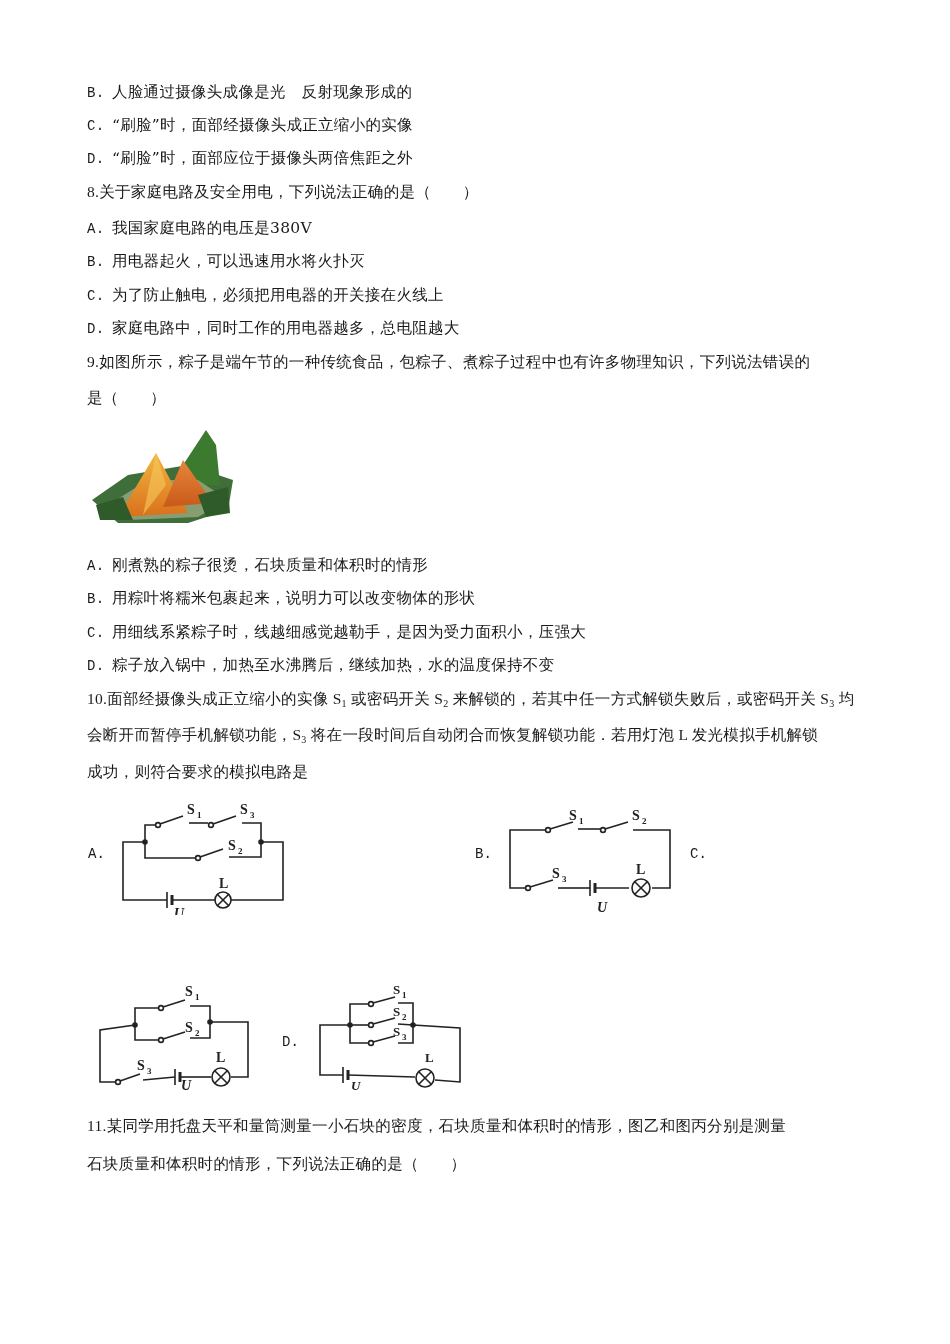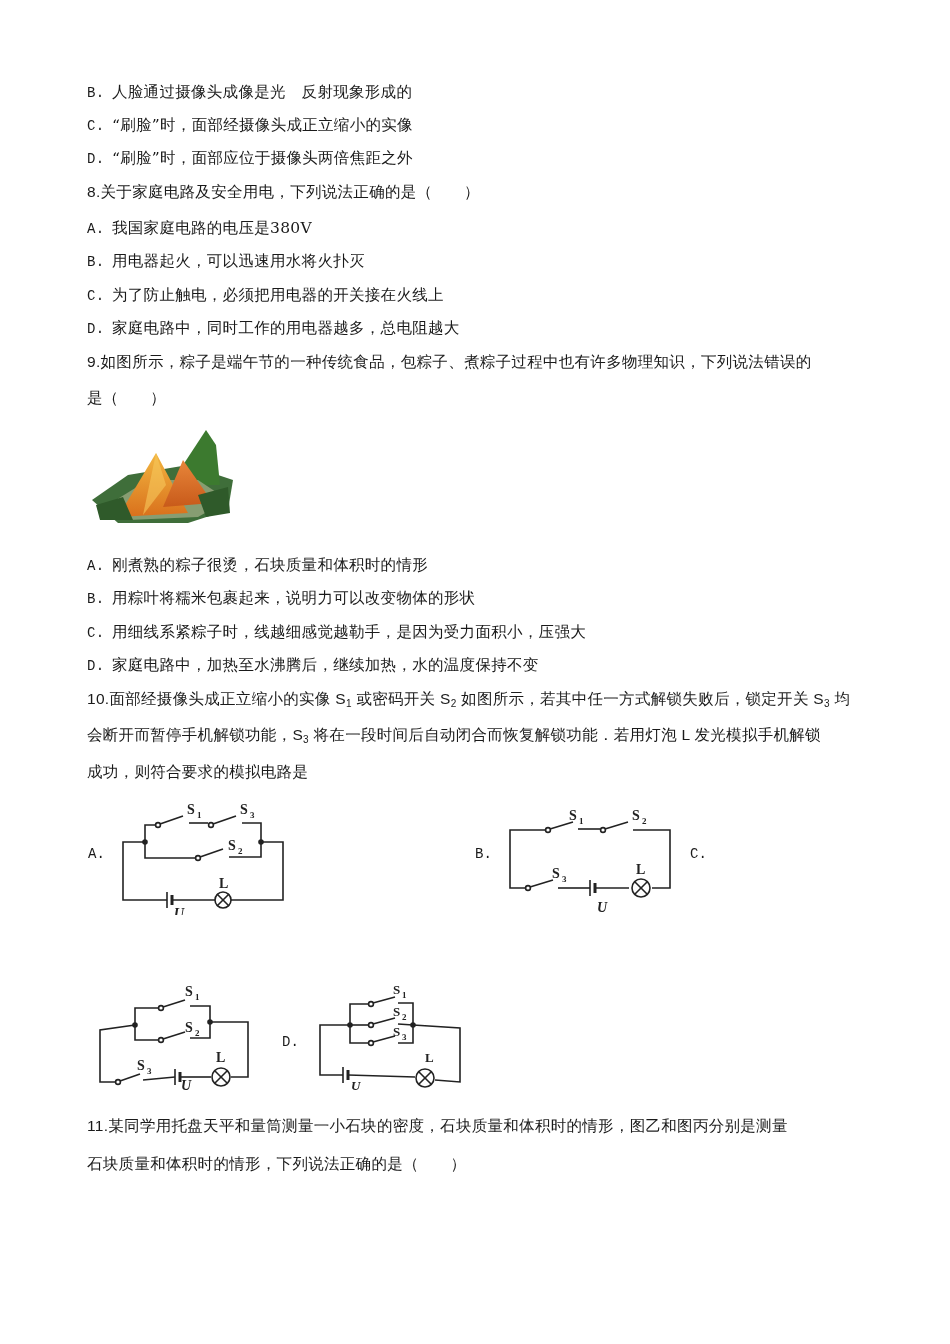--- a/index.html
+++ b/index.html
@@ -1,19 +1,19 @@
 <!DOCTYPE html>
 <html><head>
 <meta charset="utf-8">
 <style>
   html, body { margin: 0; padding: 0; background: #ffffff; }
   body { width: 950px; height: 1344px; position: relative; overflow: hidden;
          font-family: "DejaVu Serif", "Liberation Serif", serif; color: #1a1a1a; }
   .line { position: absolute; left: 87px; font-size: 15.5px; line-height: 24px; white-space: nowrap; letter-spacing: 0.3px; }
-  .q { font-family: Liberation Sans, sans-serif; font-size: 15.5px; }
+  .q { font-family: Liberation Serif, serif; font-size: 15.5px; }
   .opt { display: inline-block; width: 25px; font-family: "Liberation Mono", "DejaVu Sans Mono", monospace; font-size: 14px; }
   sub { font-size: 10px; vertical-align: -3px; }
   .img-zongzi { position: absolute; left: 88px; top: 425px; width: 148px; height: 100px; }
   .circuit { position: absolute; }
   .circuit svg { display: block; }
   .clabel { position: absolute; font-family: "Liberation Mono", "DejaVu Sans Mono", monospace; font-size: 14px; }
   svg text { font-family: "Liberation Serif", "DejaVu Serif", serif; font-weight: bold; }
 </style>
 </head>
 <body>
@@ -77,25 +77,25 @@
 <div class="line" style="top:553px">
   <span class="opt">A.</span><span>刚煮熟的粽子很烫，石块质量和体积时的情形</span>
 </div>
 <div class="line" style="top:586px">
   <span class="opt">B.</span><span>用粽叶将糯米包裹起来，说明力可以改变物体的形状</span>
 </div>
 <div class="line" style="top:620px">
   <span class="opt">C.</span><span>用细线系紧粽子时，线越细感觉越勒手，是因为受力面积小，压强大</span>
 </div>
 <div class="line" style="top:653px">
-  <span class="opt">D.</span><span>家庭电路中，加热至水沸腾后，继续加热，水的温度保持不变</span>
+  <span class="opt">D.</span><span>粽子放入锅中，加热至水沸腾后，继续加热，水的温度保持不变</span>
 </div>
 
 <div class="line q" style="top:687px">
-  <span>10.</span><span>面部经摄像头成正立缩小的实像 S</span><sub>1</sub><span> 或密码开关 S</span><sub>2</sub><span> 如图所示，若其中任一方式解锁失败后，锁定开关 S</span><sub>3</sub><span> 均</span>
+  <span>10.</span><span>面部经摄像头成正立缩小的实像 S</span><sub>1</sub><span> 或密码开关 S</span><sub>2</sub><span> 来解锁的，若其中任一方式解锁失败后，或密码开关 S</span><sub>3</sub><span> 均</span>
 </div>
 <div class="line q" style="top:723px">
   <span>会断开而暂停手机解锁功能，S</span><sub>3</sub><span> 将在一段时间后自动闭合而恢复解锁功能．若用灯泡 L 发光模拟手机解锁</span>
 </div>
 <div class="line q" style="top:760px">
   <span>成功，则符合要求的模拟电路是</span>
 </div>
 
 <div class="clabel" style="left:88px; top:846px">A.</div>
 <div class="clabel" style="left:475px; top:846px">B.</div>

